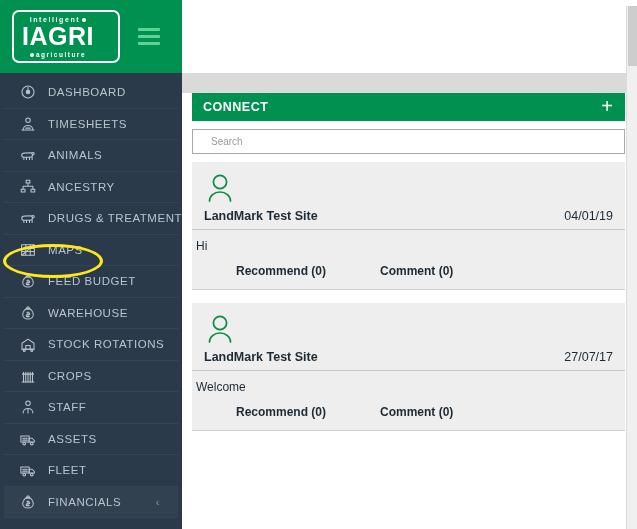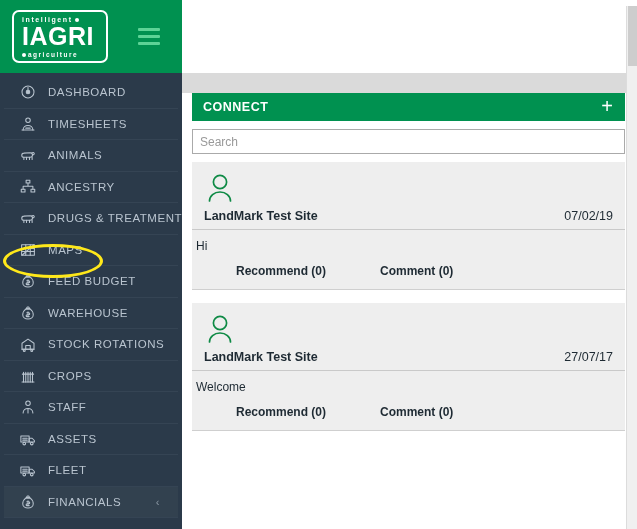--- a/index.html
+++ b/index.html
@@ -22,22 +22,22 @@
     position:absolute; left:0; top:0; width:182px; height:529px;
     background:#2b3a4a;
   }
   .brand {
     height:73px; background:#009150;
     display:flex; align-items:center; justify-content:space-between;
     padding:0 14px 0 12px;
   }
   .logo-box {
     border:2px solid #ffffff; border-radius:7px;
-    padding:4px 12px 3px 8px;
-    display:flex; flex-direction:column; 
+    padding:4px 24px 3px 8px;
+    display:flex; flex-direction:column; align-items:center;
     line-height:1;
   }
   .logo-top {
     font-size:7px; letter-spacing:1.6px; color:#ffffff;
     font-weight:bold; white-space:nowrap;
     display:flex; align-items:center; gap:2px;
   }
   .logo-main {
     font-size:25px; font-weight:bold; color:#ffffff;
     letter-spacing:0.5px; line-height:1.02; margin:1px 0 0 0;
@@ -122,21 +122,21 @@
   }
   .plus-btn {
     color:#ffffff; font-size:20px; line-height:1; font-weight:300;
     cursor:pointer; padding:0 4px 3px 4px;
   }
 
   .search-row { background:#ffffff; padding:8px 0 8px 0; }
   .search-input {
     width:433px; height:25px;
     border:1px solid #aaaaaa; background:#ffffff;
-    padding:0 7px; font-size:12px; color:#ec4899;
+    padding:0 18px; font-size:10px; color:#ec4899;
     font-family:"Liberation Sans", sans-serif;
     outline:none;
   }
   .search-input::placeholder { color:#999999; }
 
   .card {
     background:#eeeeee; margin-bottom:13px;
     border-bottom:1px solid #cfcfcf;
   }
   .card-head {
@@ -366,21 +366,21 @@
             <input class="search-input" type="text" placeholder="Search" style="">
           </div>
 
           <div id="posts">
               <div class="card">
                 <div class="card-head"><span><svg class="avatar" viewBox="0 0 32 32" fill="none" stroke="#0e8a45" stroke-width="1.7" stroke-linecap="round">
                       <circle cx="16" cy="11" r="6.6"></circle>
                       <path d="M5.5 30c0-5.2 4.7-9 10.5-9s10.5 3.8 10.5 9"></path>
                     </svg></span><div class="card-meta">
                     <span class="card-author">LandMark Test Site</span>
-                    <span class="card-date">07/02/19</span>
+                    <span class="card-date">04/01/19</span>
                   </div></div>
                 <div class="card-body">
                   <div class="card-text">Hi</div>
                   <div class="card-actions">
                     <span class="card-action">Recommend (0)</span>
                     <span class="card-action">Comment (0)</span>
                   </div>
                 </div>
               </div>
               <div class="card">

